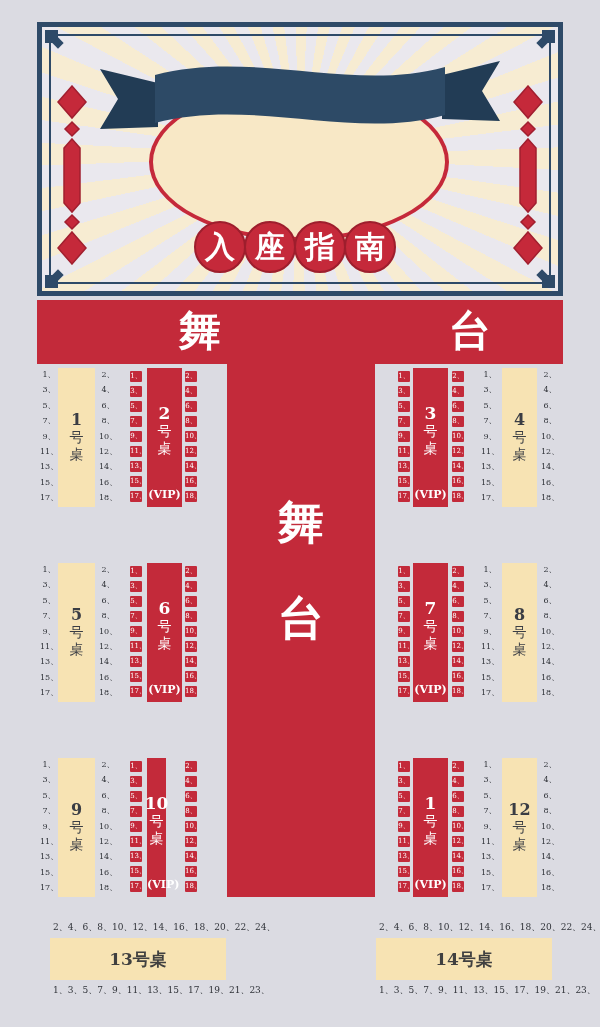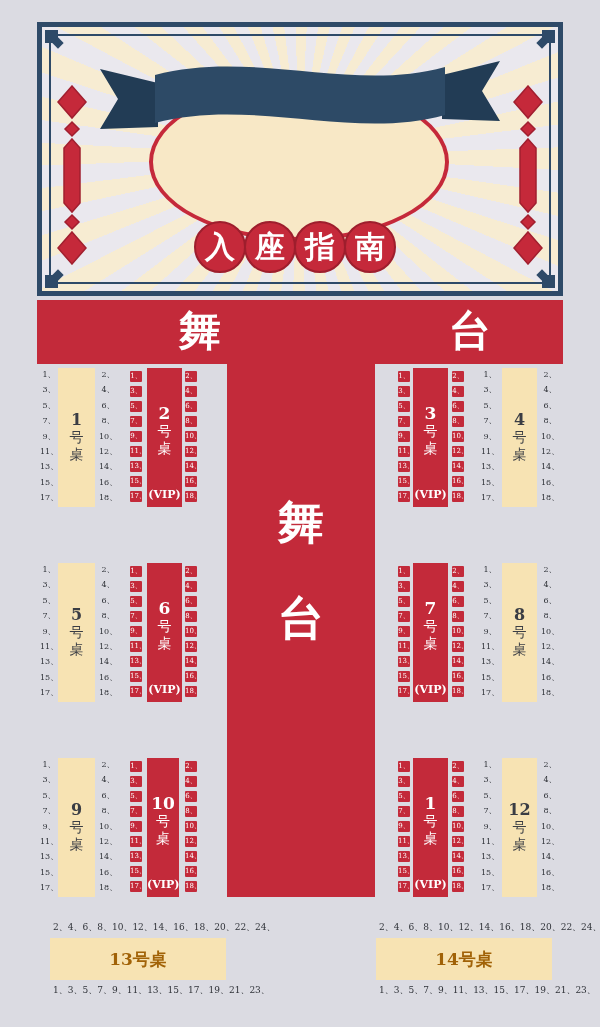--- a/index.html
+++ b/index.html
@@ -56,21 +56,21 @@
   .tnum{font-size:16px;font-weight:bold;line-height:1}
   .tred .tnum{font-size:17px}
   .tchar{font-size:14px;line-height:1.1}
   .viplab{position:absolute;bottom:6px;left:0;width:100%;text-align:center;color:#fff;
     font-weight:bold;font-size:11px;white-space:nowrap}
 
   
   .bseats{position:absolute;height:12px;display:flex;justify-content:space-between;
     font-size:9px;line-height:1.2;color:#2f3238}
   .brect{position:absolute;top:938px;height:42px;background:#f7e3b3;display:flex;
-    align-items:center;justify-content:center;font-weight:bold;font-size:17px;color:#a16207}
+    align-items:center;justify-content:center;font-weight:bold;font-size:17px;color:#404040}
   .legend{position:absolute;left:262px;top:944px}
   .lrow{display:flex;align-items:center;gap:6px;height:19px}
   .lswatch{width:17px;height:17px;flex:0 0 auto}
   .llabel{font-size:19px;line-height:1;color:#c5293a}
 </style>
 </head>
 <body>
 
 <div id="poster">
 
@@ -394,21 +394,21 @@
         <span class="badge">1、</span>
         <span class="badge">3、</span>
         <span class="badge">5、</span>
         <span class="badge">7、</span>
         <span class="badge">9、</span>
         <span class="badge">11、</span>
         <span class="badge">13、</span>
         <span class="badge">15、</span>
         <span class="badge">17、</span>
       </div>
-      <div class="tcol tred" style="left: 147px; top: 758px; width: 32px;">
+      <div class="tcol tred" style="left: 147px; top: 758px; width: 19px;">
         <div class="tlabel">
           <span class="tnum">10</span>
           <span class="tchar">号</span>
           <span class="tchar">桌</span>
         </div>
         <div class="viplab">(VIP)</div>
       </div>
       <div class="seats vipseats" style="left: 185px; top: 758px;">
         <span class="badge">2、</span>
         <span class="badge">4、</span>

